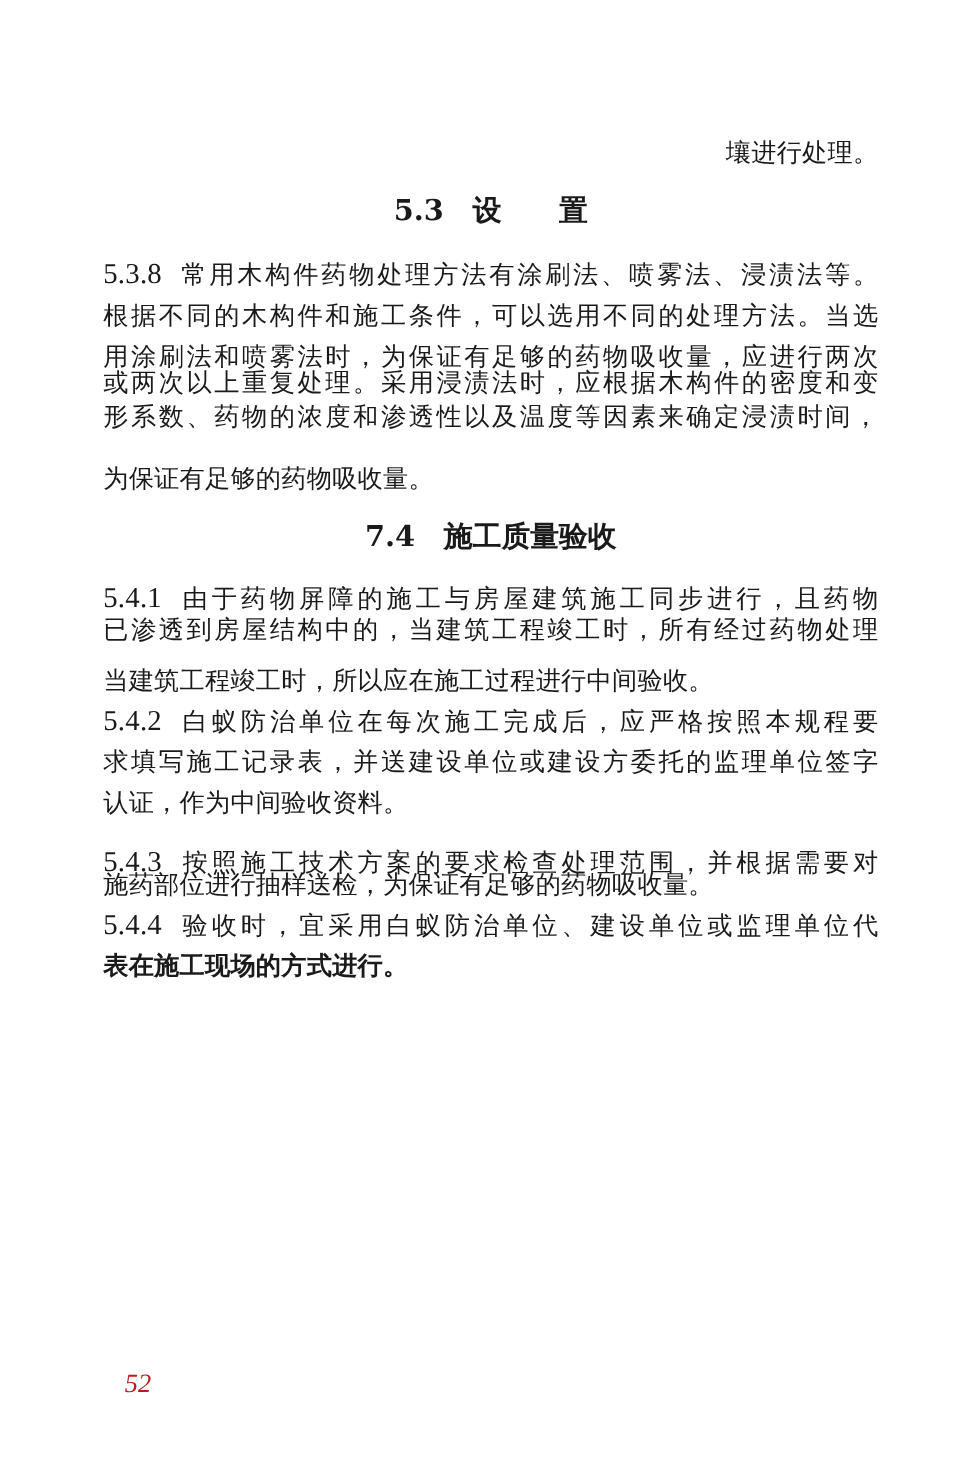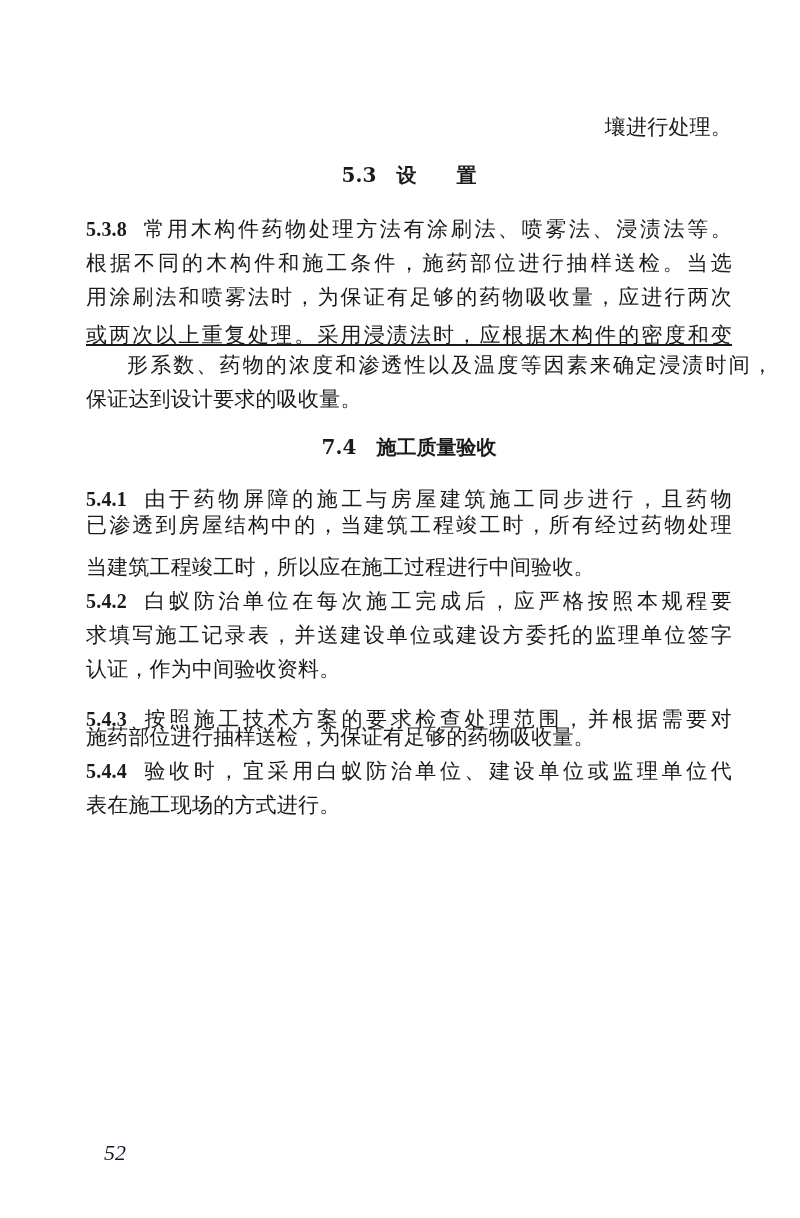--- a/index.html
+++ b/index.html
@@ -32,68 +32,68 @@
     }
     .justify {
       text-align: justify;
       text-align-last: justify;
     }
     .heading {
       position: absolute;
       left: 0;
       width: 646px;
       text-align: center;
-      font-size: 20px;
+      font-size: 24px;
       font-weight: bold;
       line-height: 30px;
       white-space: pre;
     }
     .num {
       font-family: "Liberation Serif", serif;
-      font-weight: bold;
-      font-size: 20px;
+      font-weight: normal;
+      font-size: 24px;
       margin-right: 14px;
     }
     .page-number {
       position: absolute;
       left: 104px;
       top: 1140px;
       font-family: "Liberation Serif", serif;
       font-style: italic;
       font-size: 22px;
-      color: #0f172a;
+      color: #b91c1c;
     }
   </style>
 </head>
 <body>
 
 <div class="page">
 
   <div class="line" style="top:112px;text-align:right;">壤进行处理。</div>
 
   <div class="heading" style="top:160px;"><span>5.3</span>　<span>设　　置</span></div>
 
   <div class="line justify" style="top:214px;"><span class="num">5.3.8</span><span>常用木构件药物处理方法有涂刷法、喷雾法、浸渍法等。</span></div>
-  <div class="line justify" style="top:248px;">根据不同的木构件和施工条件，施药部位进行抽样送检。当选</div>
+  <div class="line justify" style="top:248px;">根据不同的木构件和施工条件，可以选用不同的处理方法。当选</div>
   <div class="line justify" style="top:282px;">用涂刷法和喷雾法时，为保证有足够的药物吸收量，应进行两次</div>
-  <div class="line justify" style="top:320px;text-decoration:underline;">或两次以上重复处理。采用浸渍法时，应根据木构件的密度和变</div>
-  <div class="line justify" style="top:350px;margin-left:41px;">形系数、药物的浓度和渗透性以及温度等因素来确定浸渍时间，</div>
-  <div class="line" style="top:384px;">保证达到设计要求的吸收量。</div>
+  <div class="line justify" style="top:304px;">或两次以上重复处理。采用浸渍法时，应根据木构件的密度和变</div>
+  <div class="line justify" style="top:332px;">形系数、药物的浓度和渗透性以及温度等因素来确定浸渍时间，</div>
+  <div class="line" style="top:384px;">为保证有足够的药物吸收量。</div>
 
   <div class="heading" style="top:432px;"><span>7.4</span>　<span>施工质量验收</span></div>
 
   <div class="line justify" style="top:484px;"><span class="num">5.4.1</span><span>由于药物屏障的施工与房屋建筑施工同步进行，且药物</span></div>
   <div class="line justify" style="top:510px;">已渗透到房屋结构中的，当建筑工程竣工时，所有经过药物处理</div>
   <div class="line" style="top:552px;">当建筑工程竣工时，所以应在施工过程进行中间验收。</div>
 
   <div class="line justify" style="top:586px;"><span class="num">5.4.2</span><span>白蚁防治单位在每次施工完成后，应严格按照本规程要</span></div>
   <div class="line justify" style="top:620px;">求填写施工记录表，并送建设单位或建设方委托的监理单位签字</div>
   <div class="line" style="top:654px;font-family:Liberation Serif, serif;">认证，作为中间验收资料。</div>
 
   <div class="line justify" style="top:688px;margin-top:16px;"><span class="num">5.4.3</span><span>按照施工技术方案的要求检查处理范围，并根据需要对</span></div>
   <div class="line" style="top:722px;">施药部位进行抽样送检，为保证有足够的药物吸收量。</div>
 
   <div class="line justify" style="top:756px;"><span class="num">5.4.4</span><span>验收时，宜采用白蚁防治单位、建设单位或监理单位代</span></div>
-  <div class="line" style="top:790px;">表在施工现场的方式进行。</div>
+  <div class="line" style="top:790px;font-weight:bold;">表在施工现场的方式进行。</div>
 
 </div>
 
 <div class="page-number">52</div>
 
 </body></html>

